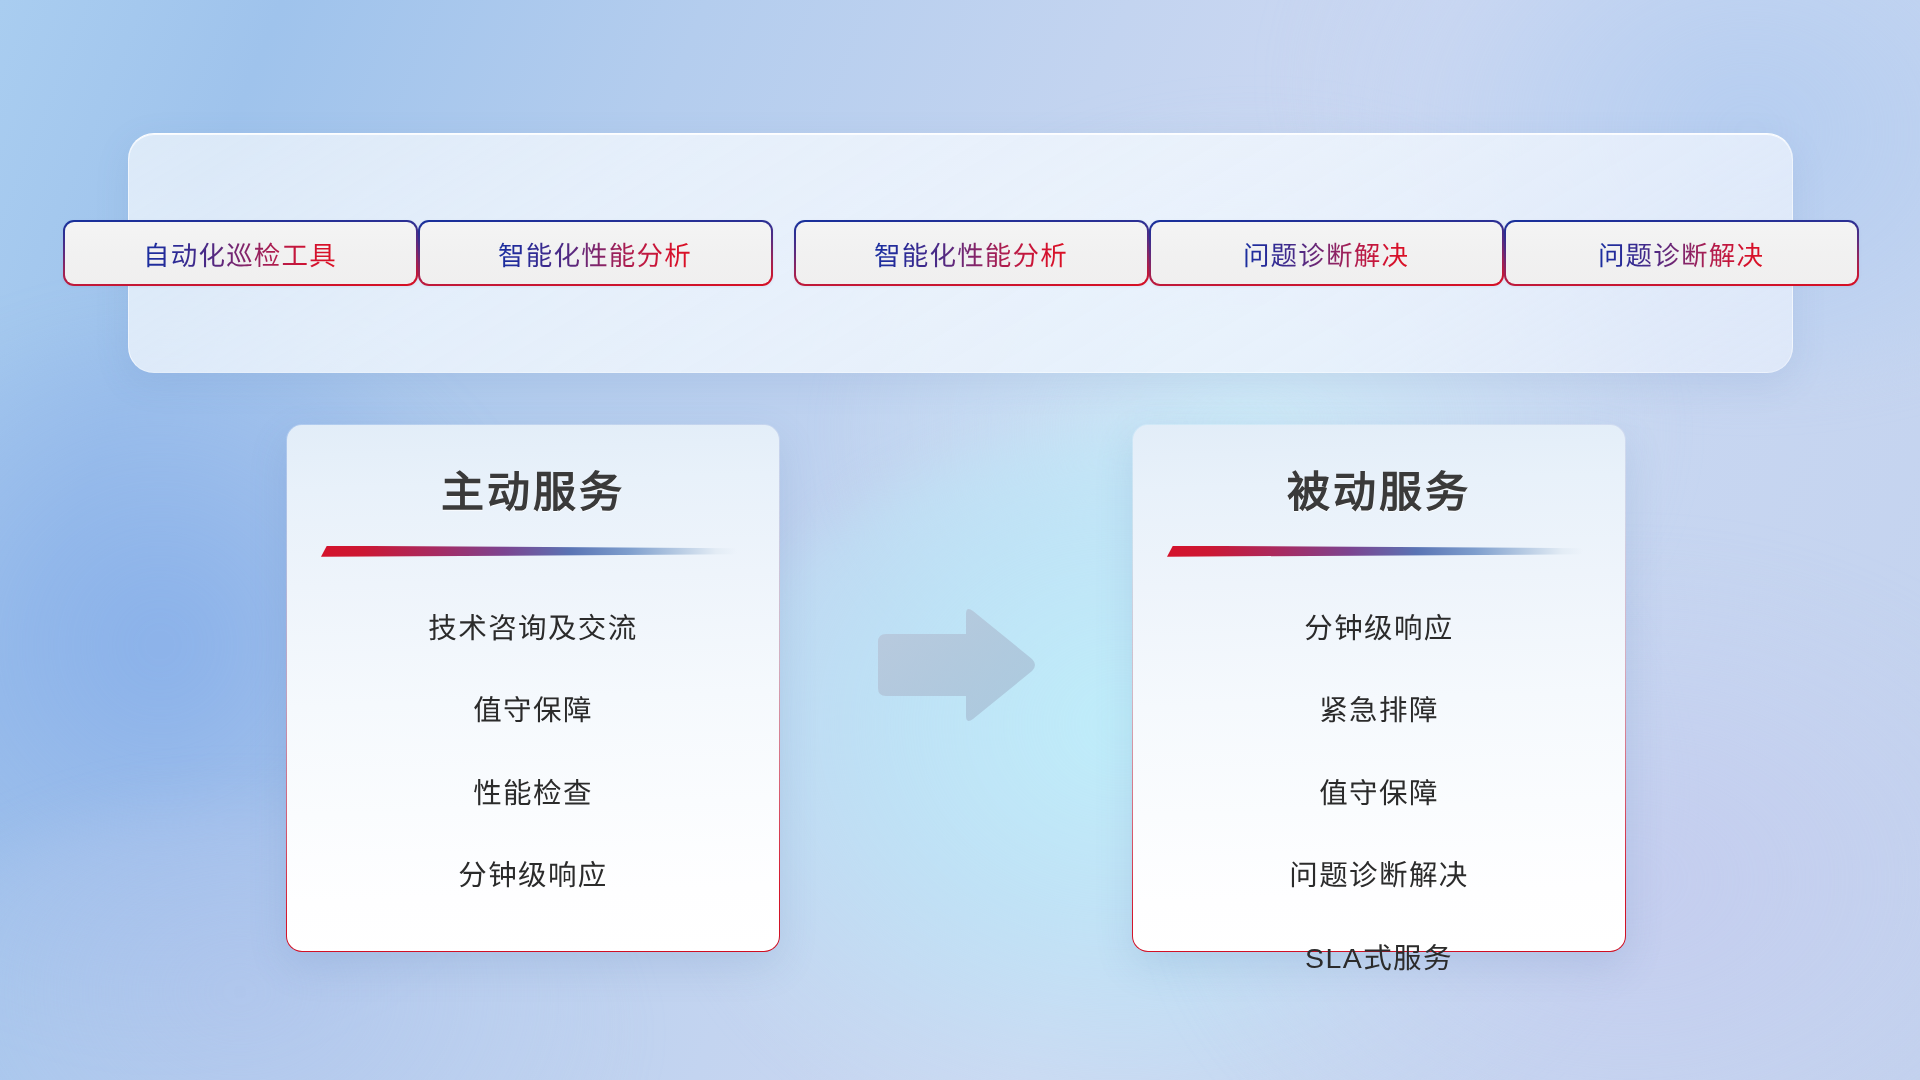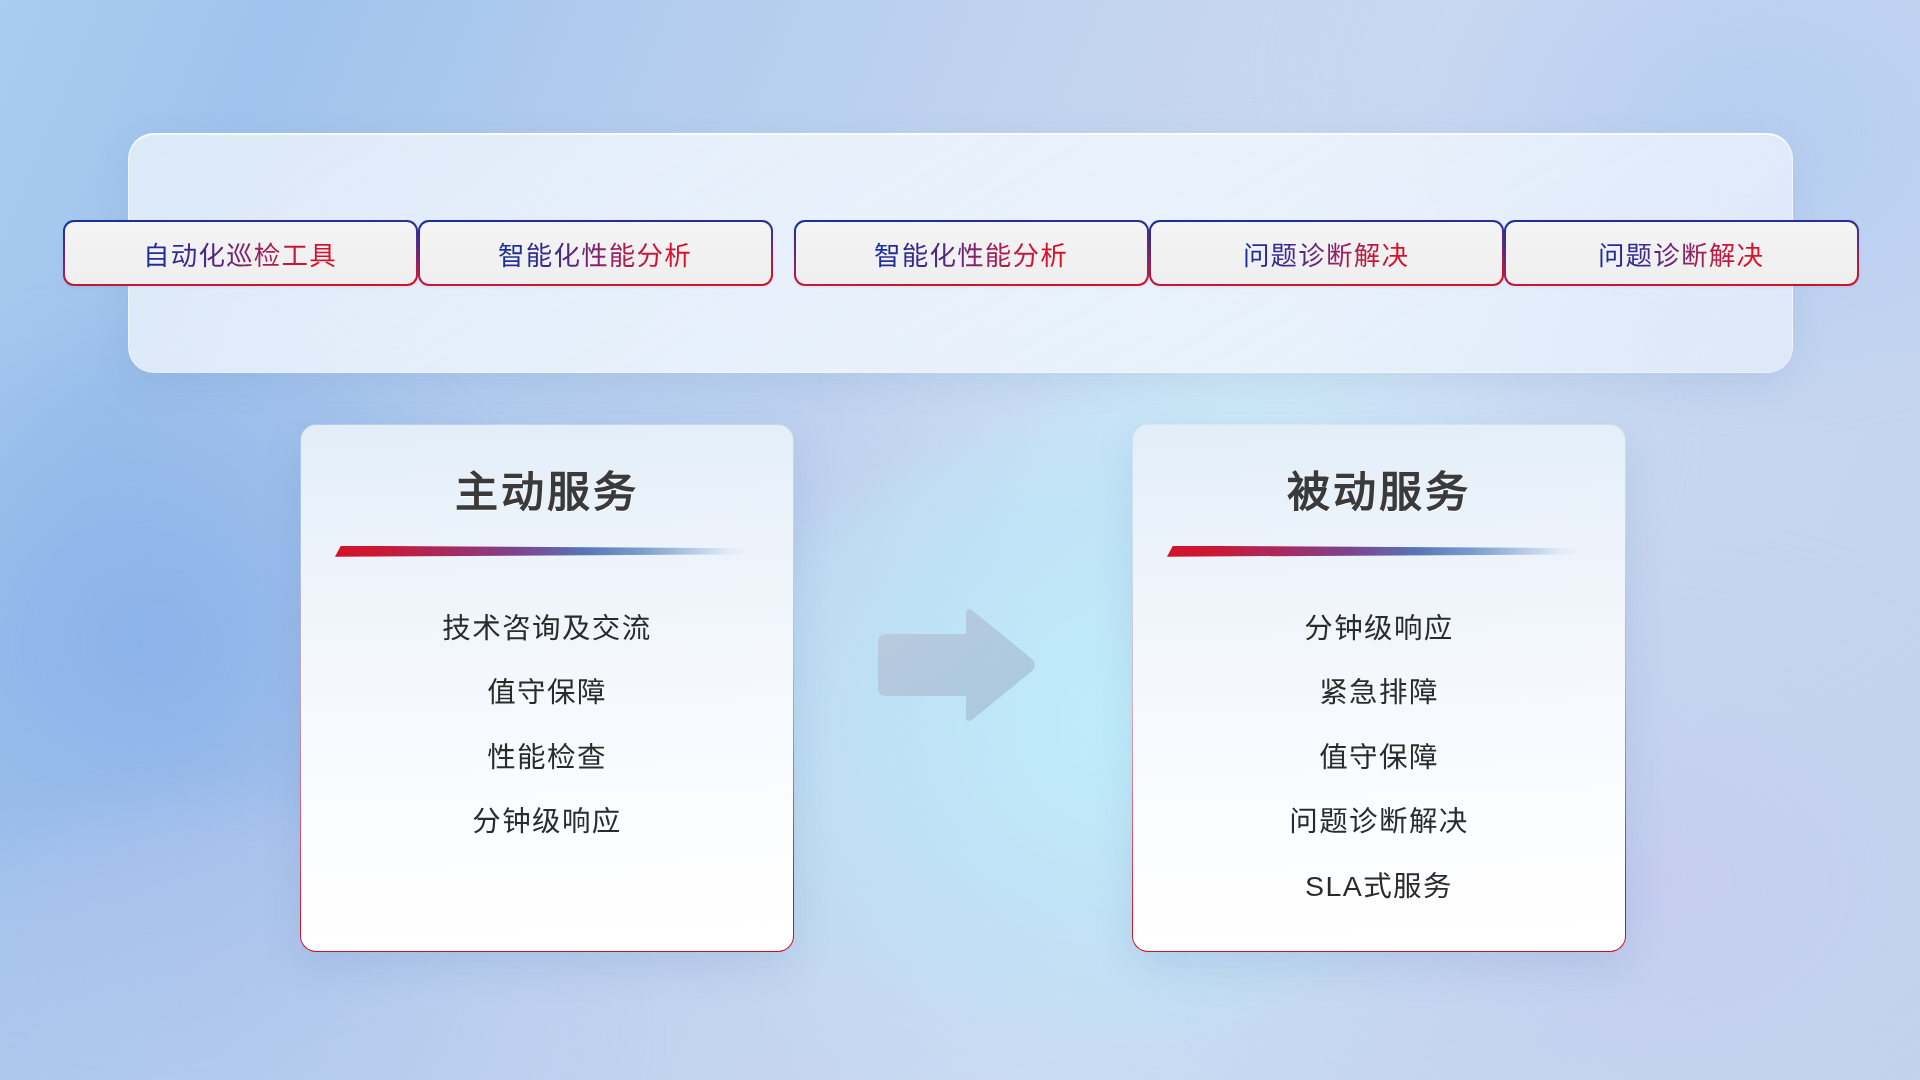--- a/index.html
+++ b/index.html
@@ -179,21 +179,21 @@
         rgba(236,244,252,0.20) 0%,
         rgba(231,200,205,0.30) 24%,
         rgba(226,140,152,0.55) 48%,
         rgba(221,70,88,0.80) 70%,
         #d4162c 88%,
         #cf0f22 100%) border-box;
     border: 1.6px solid transparent;
     box-shadow: 0 14px 38px rgba(82,118,176,0.16);
     padding: 30px 34px 26px;
   }
-  #card-active  { left: 300px;  top: 424px; }
+  #card-active  { left: 286px;  top: 424px; }
   #card-passive { left: 1132px; top: 424px; }
 
   .card-title {
     text-align: center;
     font-size: 43px;
     font-weight: bold;
     color: #3a3a3a;
     letter-spacing: 3px;
     line-height: 1.18;
     margin: 12px 0 0;
@@ -221,21 +221,21 @@
                 #e3ecf5 95%,
                 rgba(240,245,250,0) 100%);
     clip-path: polygon(1.4% 0%, 100% 22%, 100% 78%, 0% 100%);
   }
 
   .card-list {
     margin-top: 36px;
     display: flex;
     flex-direction: column;
     align-items: center;
-    gap: 0;
+    gap: 18px;
   }
   .card-item {
     font-size: 28.5px;
     color: #2b2b2b;
     letter-spacing: 1.4px;
     line-height: 1;
     padding: 18px 0;
     white-space: nowrap;
   }
 

